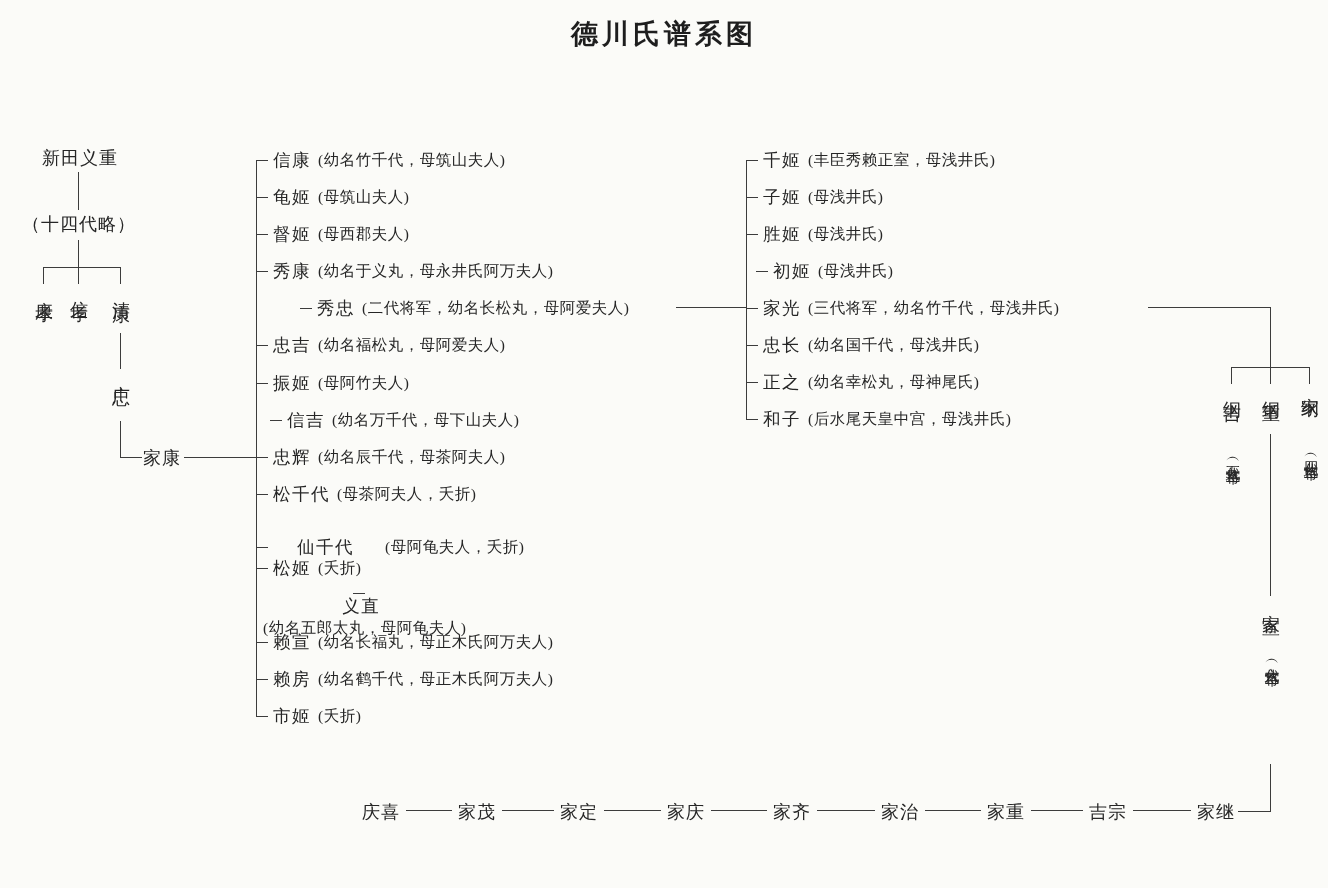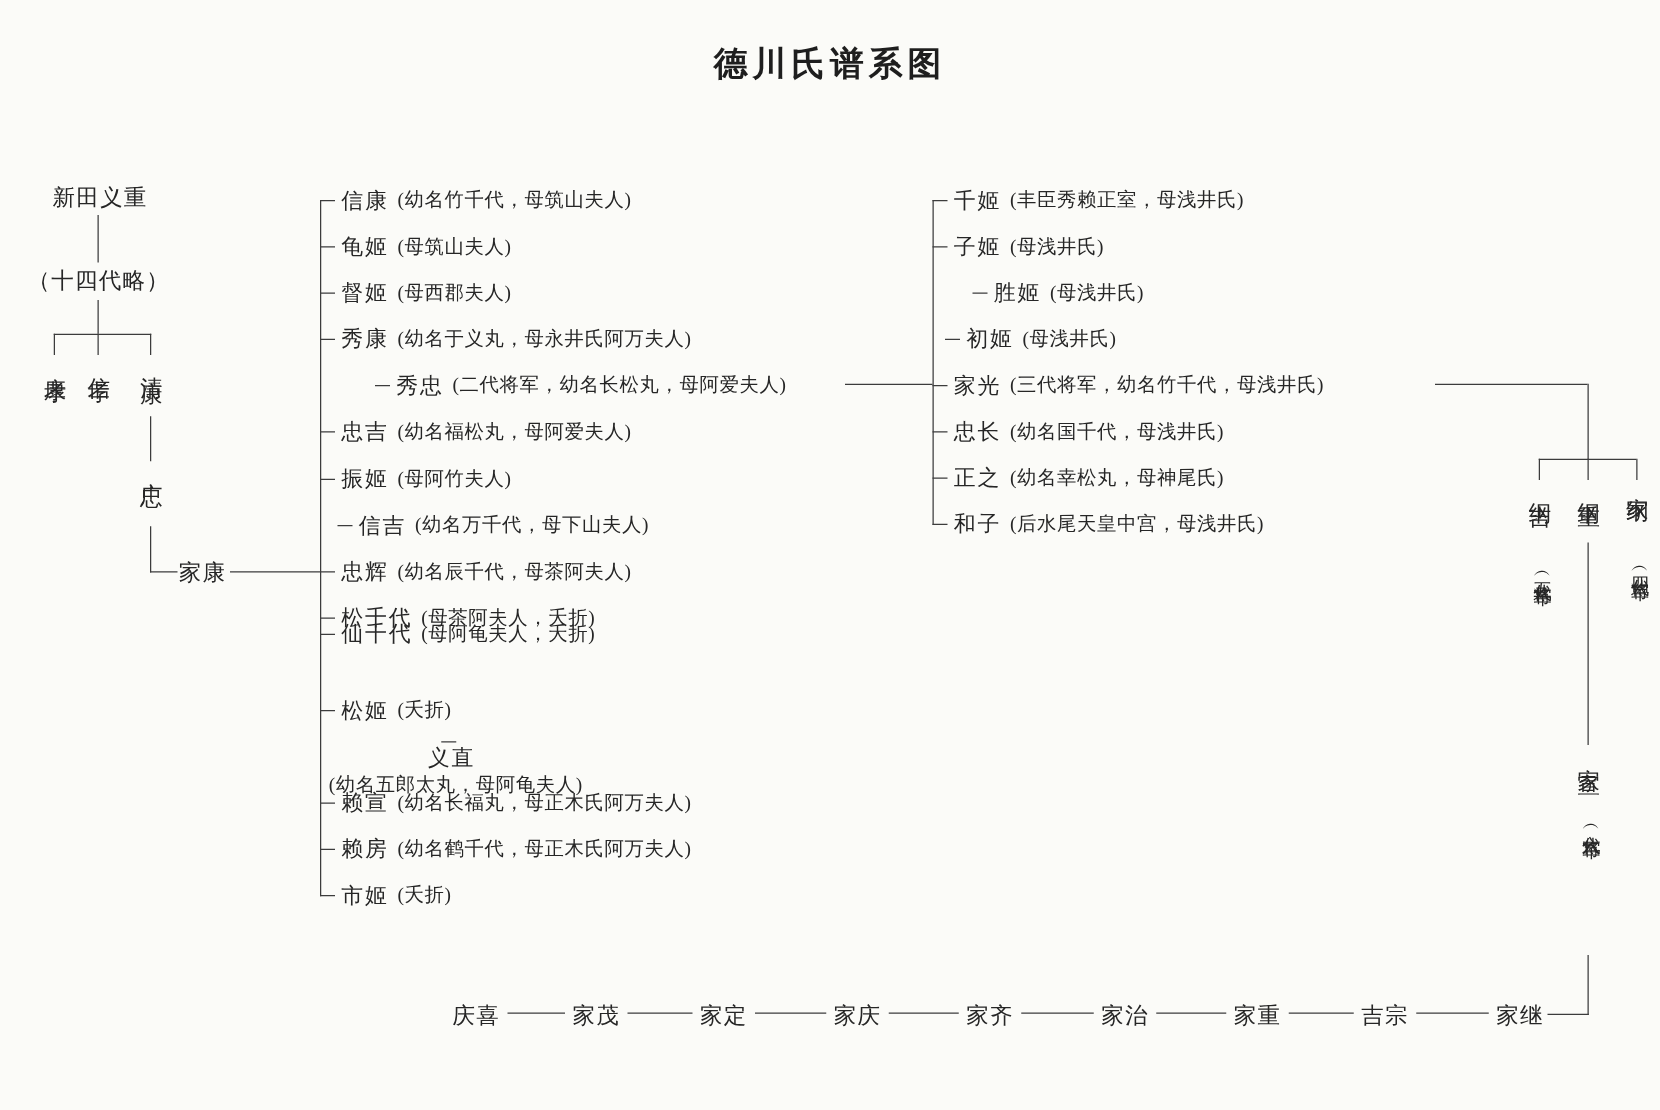--- a/index.html
+++ b/index.html
@@ -1,20 +1,20 @@
 <!DOCTYPE html>
 <html><head>
 <meta charset="utf-8">
 <style>
   html,body{margin:0;padding:0;background:#e8e8e6;}
   .stage{position:relative;width:1328px;height:888px;background:#fbfbf8;overflow:hidden;
          font-family:"Liberation Serif","DejaVu Serif",serif;color:#262626;}
   .title{position:absolute;top:16px;left:0;right:0;text-align:center;
          font-family:"Liberation Sans","DejaVu Sans",sans-serif;font-weight:bold;
-         font-size:27px;letter-spacing:4px;color:#1e1e1e;margin-top:17px;}
+         font-size:27px;letter-spacing:4px;color:#1e1e1e;}
   .h{position:absolute;border-top:1.7px solid #3c3c3c;height:0;}
   .v{position:absolute;border-left:1.7px solid #3c3c3c;width:0;}
   .lbl{position:absolute;font-size:18px;letter-spacing:1px;white-space:nowrap;}
   .row{position:absolute;display:flex;align-items:center;height:24px;white-space:nowrap;}
   .tick{width:12px;height:0;border-top:1.7px solid #3c3c3c;margin-right:5px;flex:none;}
   .nm{font-size:17.5px;letter-spacing:1.5px;}
   .nt{font-size:15.5px;margin-left:7px;letter-spacing:0.5px;}
   .vt{position:absolute;writing-mode:vertical-rl;font-size:18px;letter-spacing:3px;
       line-height:19px;width:19px;white-space:nowrap;}
   .vn{position:absolute;writing-mode:vertical-rl;font-size:14.5px;letter-spacing:2px;
@@ -90,21 +90,21 @@
   <div class="row" style="left:256px;top:445px;">
       <span class="tick"></span>
       <span class="nm">忠辉</span>
       <span class="nt">(幼名辰千代，母茶阿夫人)</span>
     </div>
   <div class="row" style="left:256px;top:482px;">
       <span class="tick"></span>
       <span class="nm">松千代</span>
       <span class="nt">(母茶阿夫人，夭折)</span>
     </div>
-  <div class="row" style="left:256px;top:495px;">
+  <div class="row" style="left:256px;top:535px;gap:24px;">
       <span class="tick"></span>
       <span class="nm">仙千代</span>
       <span class="nt">(母阿龟夫人，夭折)</span>
     </div>
   <div class="row" style="left:256px;top:556px;">
       <span class="tick"></span>
       <span class="nm">松姬</span>
       <span class="nt">(夭折)</span>
     </div>
   <div class="row" style="left:256px;top:593px;flex-direction:column;">
@@ -135,21 +135,21 @@
   <div class="row" style="left:746px;top:148px;">
       <span class="tick"></span>
       <span class="nm">千姬</span>
       <span class="nt">(丰臣秀赖正室，母浅井氏)</span>
     </div>
   <div class="row" style="left:746px;top:185px;">
       <span class="tick"></span>
       <span class="nm">子姬</span>
       <span class="nt">(母浅井氏)</span>
     </div>
-  <div class="row" style="left:746px;top:222px;padding-left:32px;">
+  <div class="row" style="left:746px;top:222px;">
       <span class="tick"></span>
       <span class="nm">胜姬</span>
       <span class="nt">(母浅井氏)</span>
     </div>
   <div class="row" style="left:756px;top:259px;">
       <span class="tick"></span>
       <span class="nm">初姬</span>
       <span class="nt">(母浅井氏)</span>
     </div>
   <div class="row" style="left:746px;top:296px;">

